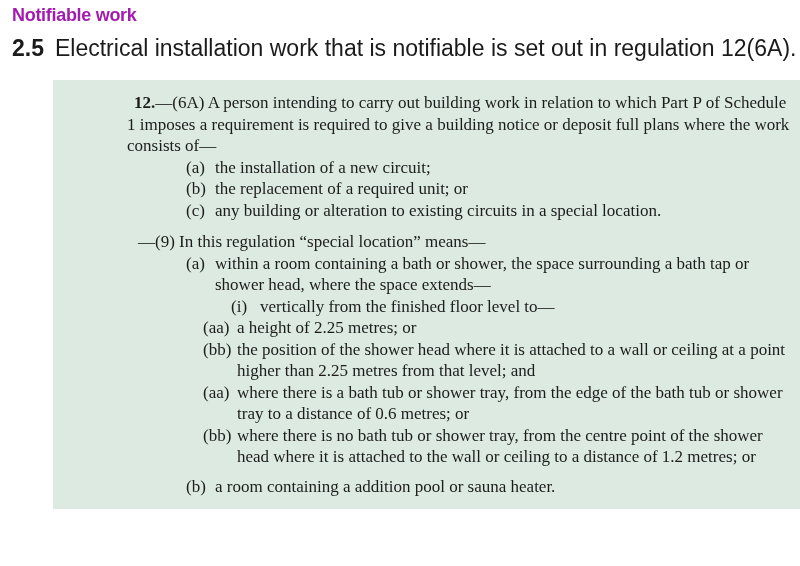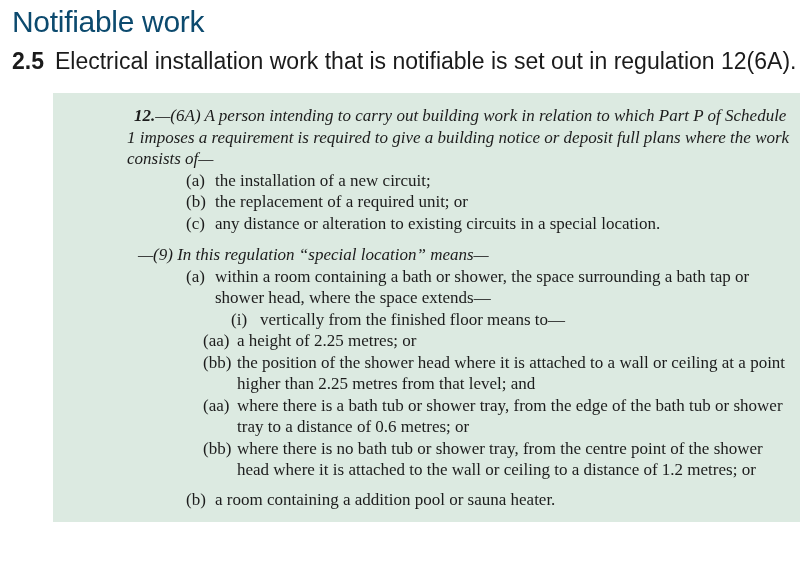--- a/index.html
+++ b/index.html
@@ -9,24 +9,24 @@
   }
   body {
     width: 800px;
     height: 566px;
     overflow: hidden;
     font-family: "Liberation Sans", sans-serif;
     color: #1b1b1b;
   }
   .page-heading {
     margin: 5px 0 0 12px;
-    font-size: 30px;
-    font-weight: normal;
+    font-size: 18px;
+    font-weight: bold;
     letter-spacing: -0.3px;
-    color: #0c4a6e;
+    color: #a21caf;
     font-family: "Liberation Sans", sans-serif;
   }
   .intro-para {
     margin: 12px 0 0 12px;
     font-size: 23px;
     line-height: 21px;
     font-family: "Liberation Sans", sans-serif;
   }
   .intro-num {
     font-weight: bold;
@@ -37,21 +37,21 @@
     margin-left: 53px;
     width: 747px;
     box-sizing: border-box;
     background: #DCEAE1;
     padding: 12px 8px 12px 74px;
     font-family: "Liberation Serif", "DejaVu Serif", serif;
     font-size: 17px;
     line-height: 21.5px;
     color: #1c1c1c;
   }
-  .reg-para { margin: 0; font-style: italic; }
+  .reg-para { margin: 0; }
   .reg-para.p1 { text-indent: 7px; }
   .reg-para.p2 { text-indent: 11px; margin-top: 10px; }
   .bold { font-weight: bold; }
   .li { display: flex; margin: 0; }
   .li .marker { flex: 0 0 auto; }
   .li .li-text { flex: 1 1 auto; }
   .lvl1 { margin-left: 59px; }
   .lvl1 > .marker { width: 29px; }
   .lvl2 { margin-left: 104px; }
   .lvl2 > .marker { width: 29px; }
@@ -74,33 +74,33 @@
   <div class="li lvl1">
     <span class="marker">(a)</span>
     <div class="li-text">the installation of a new circuit;</div>
   </div>
   <div class="li lvl1">
     <span class="marker">(b)</span>
     <div class="li-text">the replacement of a required unit; or</div>
   </div>
   <div class="li lvl1">
     <span class="marker">(c)</span>
-    <div class="li-text">any distance or alteration to existing circuits in a special location.</div>
+    <div class="li-text">any building or alteration to existing circuits in a special location.</div>
   </div>
 
   <p class="reg-para p2">—(9) In this regulation “special location” means—</p>
 
   <div class="li lvl1">
     <span class="marker">(a)</span>
     <div class="li-text">within a room containing a bath or shower, the space surrounding a bath tap or shower head, where the space extends—</div>
   </div>
 
   <div class="li lvl2">
     <span class="marker">(i)</span>
-    <div class="li-text">vertically from the finished floor means to—</div>
+    <div class="li-text">vertically from the finished floor level to—</div>
   </div>
 
   <div class="li lvl3">
     <span class="marker">(aa)</span>
     <div class="li-text">a height of 2.25 metres; or</div>
   </div>
 
   <div class="li lvl3">
     <span class="marker">(bb)</span>
     <div class="li-text">the position of the shower head where it is attached to a wall or ceiling at a point higher than 2.25 metres from that level; and</div>

